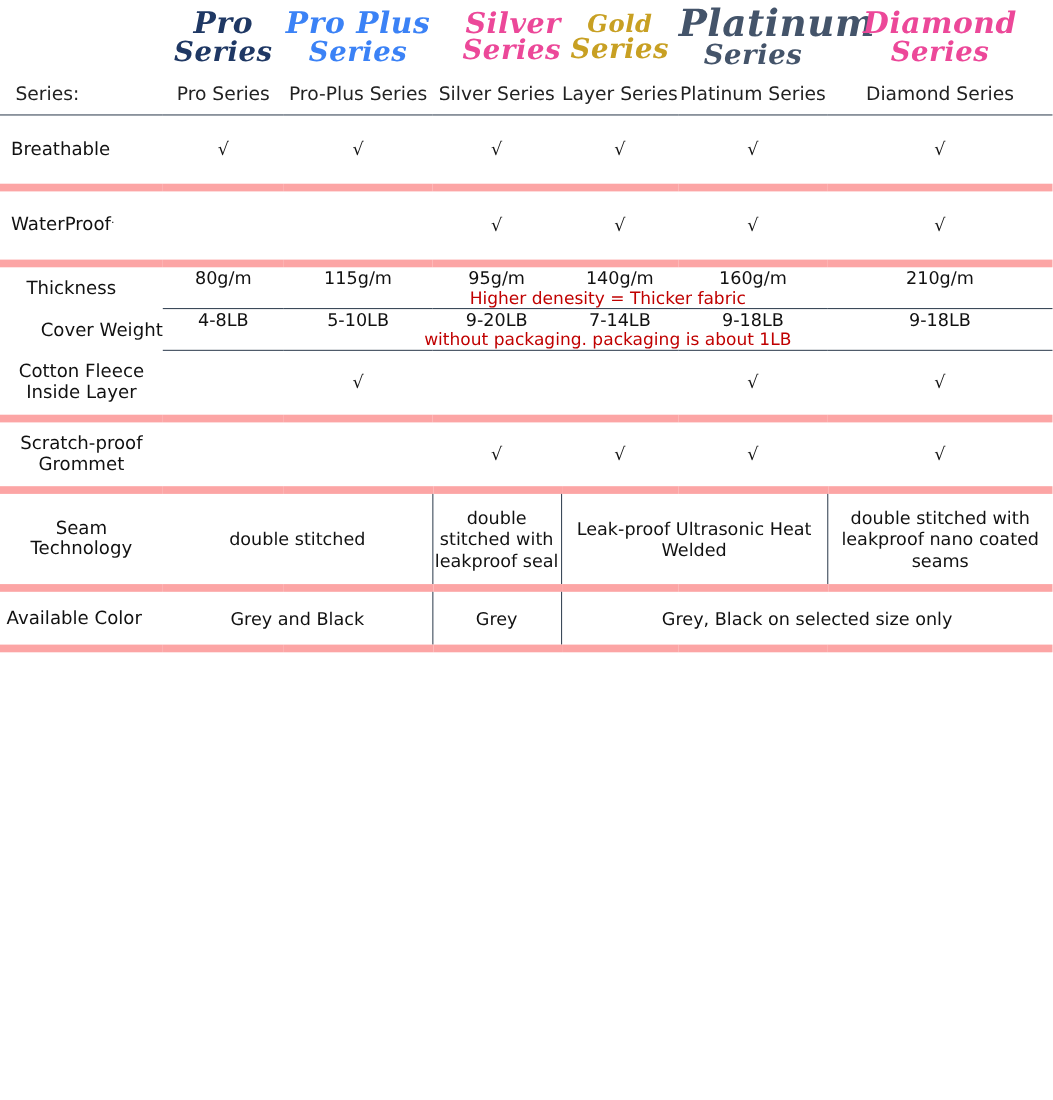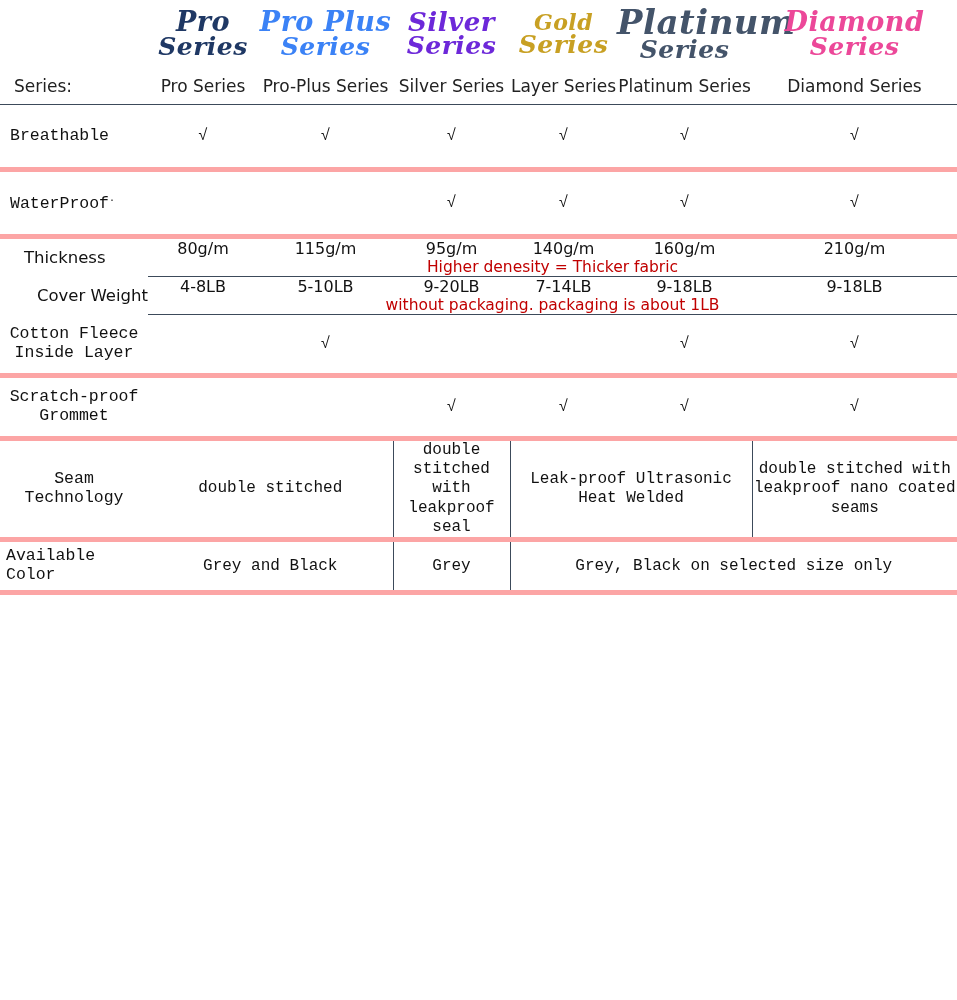--- a/index.html
+++ b/index.html
@@ -51,21 +51,21 @@
     font-family: "DejaVu Serif", serif;
     font-style: italic;
     font-weight: bold;
     line-height: 0.95;
     letter-spacing: 0.5px;
   }
   .logo .l1 { display: block; font-size: 25px; }
   .logo .l2 { display: block; font-size: 25px; }
   .logo.pro       { color: #1f3864; }
   .logo.proplus   { color: #3b82f6; }
-  .logo.silver    { color: #6d28d9; }
+  .logo.silver    { color: #ec4899; text-align: right; }
   .logo.gold      { color: #c8a023; }
   .logo.platinum  { color: #44546a; }
   .logo.diamond   { color: #ec4899; }
   .logo.pro .l1 { font-size: 27px; }
   .logo.proplus .l1 { font-size: 27px; }
   .logo.silver .l1 { font-size: 26px; }
   .logo.gold .l1 { font-size: 22px; }
   .logo.platinum .l1 { font-size: 34px; }
   .logo.diamond .l1 { font-size: 27px; }
 
@@ -81,23 +81,22 @@
   .headrow td.lab {
     text-align: left;
     padding-left: 14px;
   }
 
   .rule td {
     border-bottom: 1px solid #3c4a5a;
   }
 
   tr.datarow td {
-    border-bottom: 5px solid #fca5a5;
+    border-bottom: 7px solid #fca5a5;
     font-size: 16px;
-    font-family: Liberation Mono, monospace;
   }
   tr.datarow td.lab {
     text-align: left;
     padding-left: 10px;
     font-size: 16.5px;
     line-height: 1.15;
   }
   tr.datarow td.lab.ctr {
     text-align: center;
     padding-left: 0;

